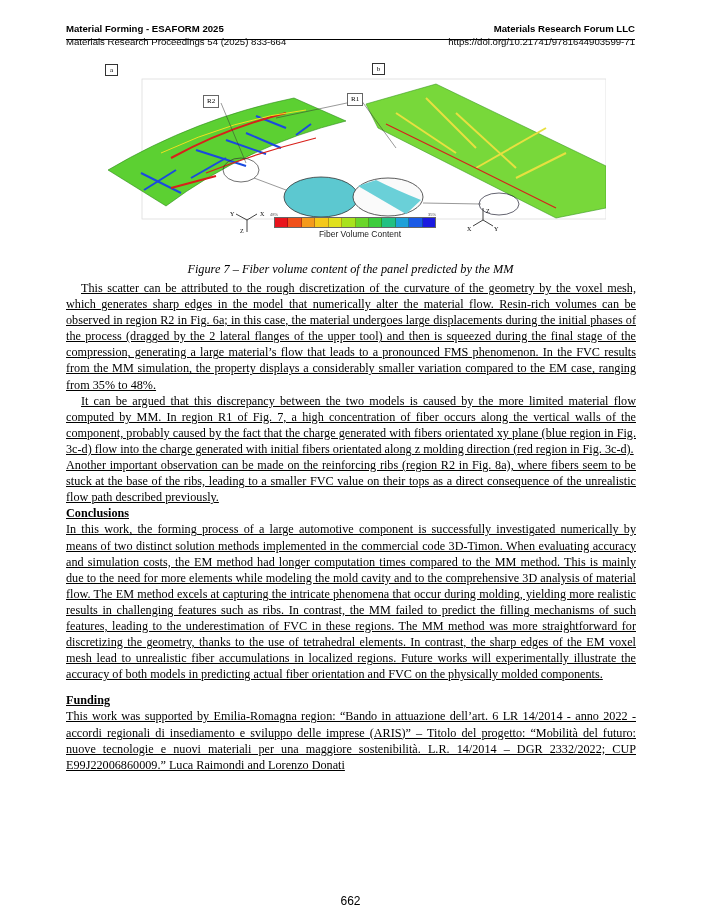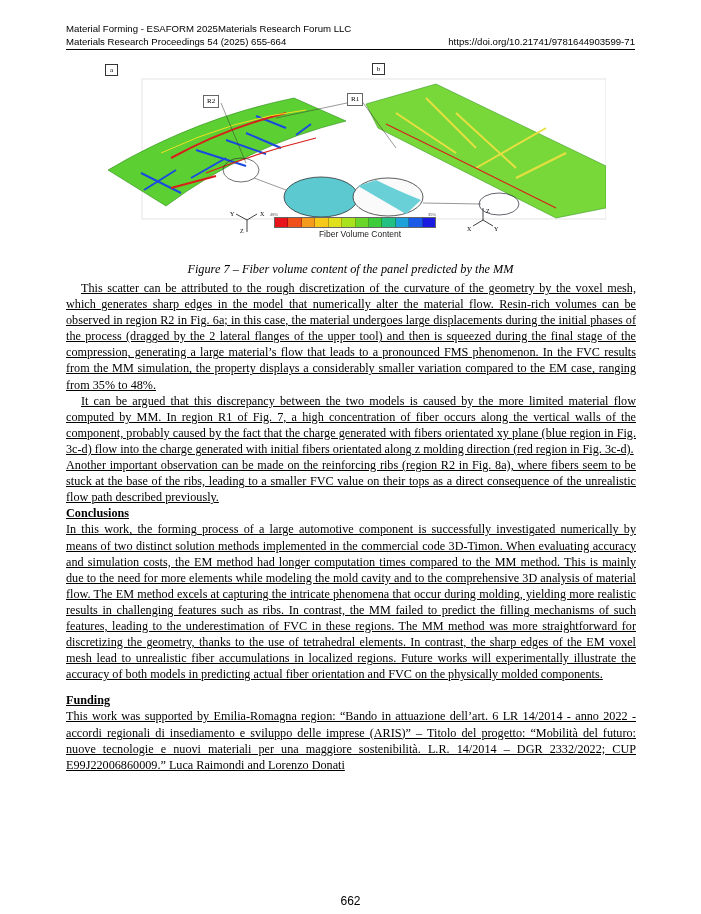--- a/index.html
+++ b/index.html
@@ -1,18 +1,18 @@
 <!DOCTYPE html>
 <html><head>
 <meta charset="utf-8">
 <style>
   html, body { margin: 0; padding: 0; background: #ffffff; }
   body { width: 701px; height: 914px; position: relative; overflow: hidden; color: #000; }
   .hdr { position: absolute; left: 66px; right: 66px; font-family: "Liberation Sans", sans-serif; font-size: 9.6px; }
-  .hdr-row1 { top: 20px; height: 14px; border-bottom: 1px solid #000; display: flex; justify-content: flex-start; align-items: flex-end; padding-bottom: 15px; }
+  .hdr-row1 { top: 20px; height: 14px; border-bottom: 1px solid #000; display: flex; justify-content: space-between; align-items: flex-end; padding-bottom: 5px; font-weight: bold; }
   .hdr-row2 { top: 36px; display: flex; justify-content: space-between; }
   .figure { position: absolute; left: 96px; top: 58px; width: 510px; height: 190px; }
   .fig-label { position: absolute; width: 11px; height: 10px; border: 1px solid #333; font-family: "Liberation Serif", serif; font-size: 7px; text-align: center; line-height: 10px; background: #fff; }
   .region-tag { position: absolute; height: 11px; padding: 0 3px; border: 1px solid #666; font-family: Liberation Serif, serif; font-size: 7px; line-height: 11px; background: #fff; }
   .colorbar { position: absolute; left: 274px; top: 217px; width: 160px; height: 9px; display: flex; border: 1px solid #666; }
   .colorbar span { flex: 1; border-right: 1px solid rgba(0,0,0,0.25); }
   .colorbar span:last-child { border-right: none; }
   .cb-min, .cb-max { position: absolute; font-family: "Liberation Sans", sans-serif; font-size: 4px; color: #555; top: 212px; }
   .cb-title { position: absolute; left: 300px; top: 229px; width: 120px; text-align: center; font-family: "Liberation Sans", sans-serif; font-size: 8.5px; color: #222; }
   .caption { position: absolute; left: 66px; right: 66px; top: 262px; text-align: center; font-family: "Liberation Serif", serif; font-style: italic; font-size: 12.3px; }
@@ -23,21 +23,21 @@
   .pagenum { position: absolute; left: 0; right: 0; top: 894px; text-align: center; font-family: "Liberation Sans", sans-serif; font-size: 12px; }
 </style>
 </head>
 <body>
 
 <div class="hdr hdr-row1">
   <span>Material Forming - ESAFORM 2025</span>
   <span>Materials Research Forum LLC</span>
 </div>
 <div class="hdr hdr-row2">
-  <span>Materials Research Proceedings 54 (2025) 655-664</span>
+  <span>Materials Research Proceedings 54 (2025) 833-664</span>
   <span>https://doi.org/10.21741/9781644903599-71</span>
 </div>
 
 <div class="figure">
   <svg width="510" height="190" viewBox="0 0 510 190">
 
     <rect x="46" y="21" width="464" height="140" fill="none" stroke="#ddd" stroke-width="0.8"></rect>
 
     <path d="M12,112 Q100,60 198,40 L250,63 Q150,88 70,148 Z" fill="#5cd032" stroke="#2c8a1a" stroke-width="0.6"></path>
     <g stroke-width="2" fill="none">

